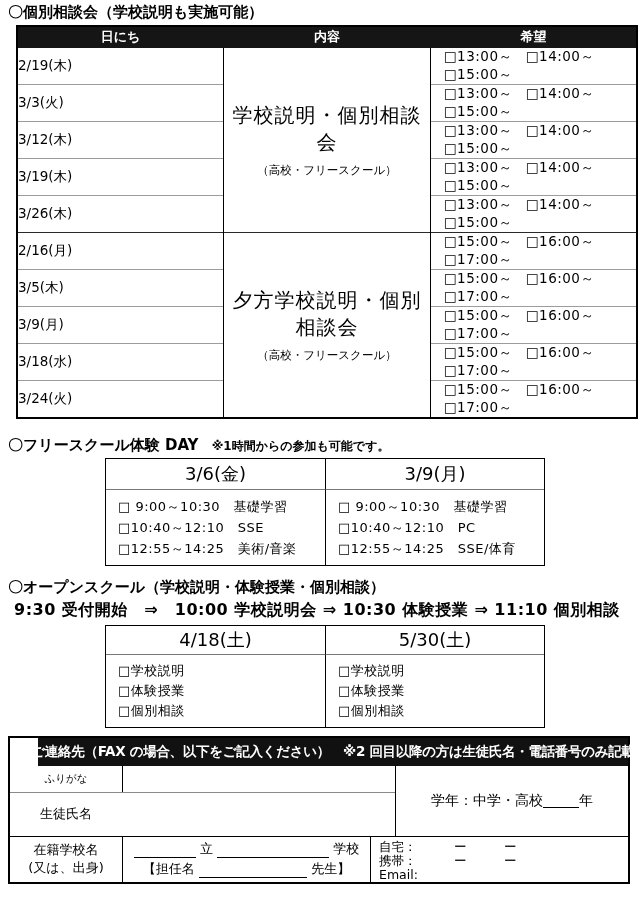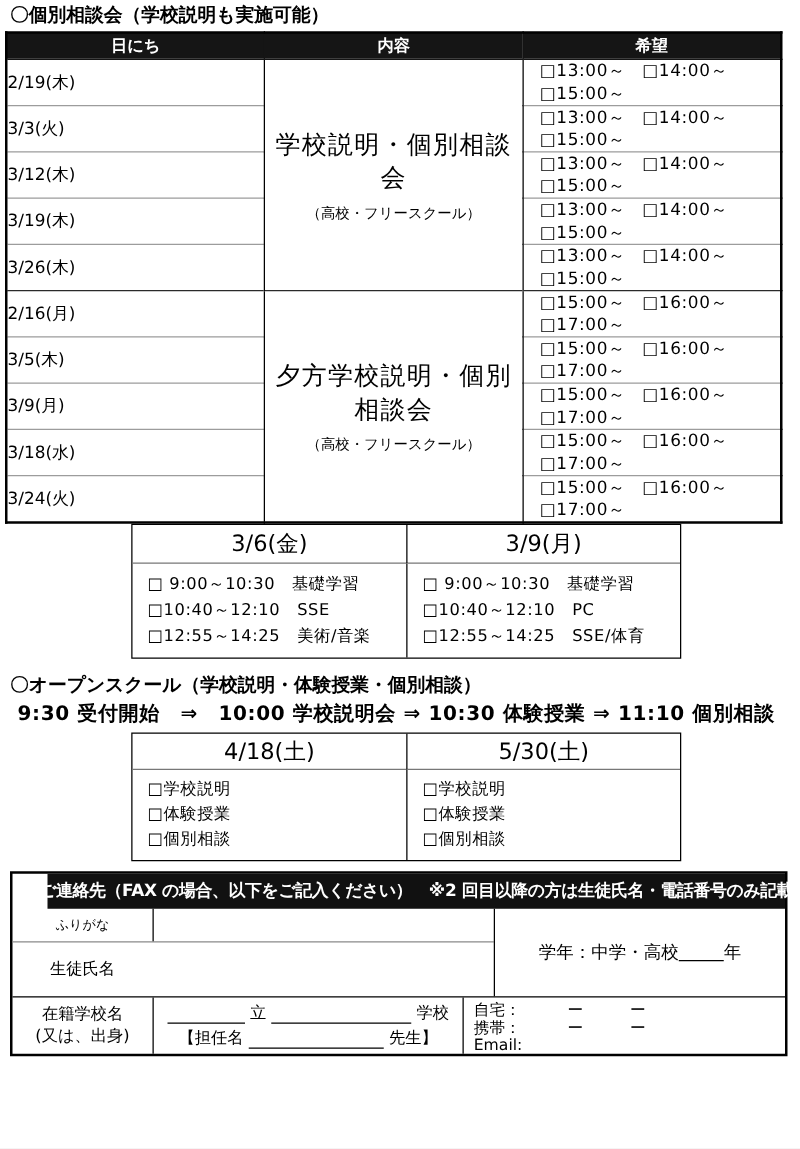--- a/index.html
+++ b/index.html
@@ -7,21 +7,21 @@
   body { font-family:"DejaVu Sans","Liberation Sans",sans-serif; }
   .page {
     width:640px; height:919px; margin:0 auto; background:#ffffff;
     color:#000; overflow:hidden; position:relative;
   }
   .title { margin:16px 6px 2px 16px; font-size:21px; font-weight:bold; letter-spacing:-0.5px; white-space:nowrap; }
   .sec-heading { margin:3px 0 3px 8px; font-size:15px; font-weight:bold; }
   .sec-heading .note { font-size:12px; margin-left:8px; }
 
   
-  table.consult { border-collapse:collapse; margin-left:4px; width:622px; table-layout:fixed;padding-left:20px; }
+  table.consult { border-collapse:collapse; margin-left:16px; width:622px; table-layout:fixed;padding-left:20px; }
   table.consult { border:2px solid #000; }
   table.consult th {
     background:#151515; color:#fff; font-size:13px; font-weight:bold;
     height:21px; border:1px solid #151515; text-align:center;
   }
   table.consult td { height:27px; font-size:13.5px; }
   td.c-date { width:92px; padding-right:9px; border-top:1px solid #9c9c9c; }
   td.c-content { width:272px; text-align:center; vertical-align:middle; border-left:1px solid #000; border-right:1px solid #000; }
   td.c-times { padding-left:13px; border-top:1px solid #9c9c9c; }
   tr.first-data td { border-top:none; }
@@ -161,20 +161,24 @@
       <td class="c-date">3/24(火)</td>
       <td class="c-times">
         <span class="time-opt">□15:00～</span>
         <span class="time-opt">□16:00～</span>
         <span class="time-opt">□17:00～</span>
       </td>
     </tr>
   </tbody>
     </table>
 
+  <div class="sec-heading" style="margin-top:17px;">
+    <span>〇フリースクール体験 DAY</span>
+    <span class="note">※1時間からの参加も可能です。</span>
+  </div>
 
   <div class="mini-table">
     <div class="mini-head">3/6(金)</div>
     <div class="mini-head">3/9(月)</div>
     <div class="mini-body">
       <div class="mini-item fs-item">□ 9:00～10:30　基礎学習</div>
       <div class="mini-item fs-item">□10:40～12:10　SSE</div>
       <div class="mini-item fs-item">□12:55～14:25　美術/音楽</div>
     </div>
     <div class="mini-body">

